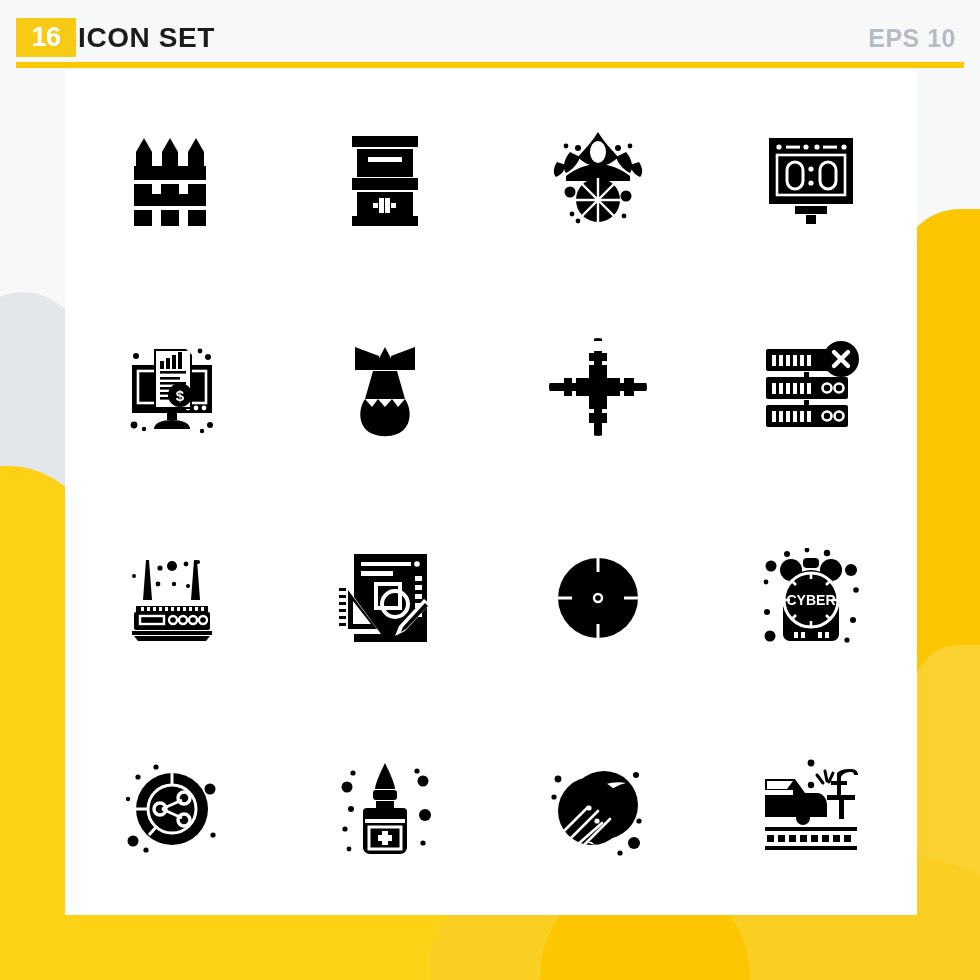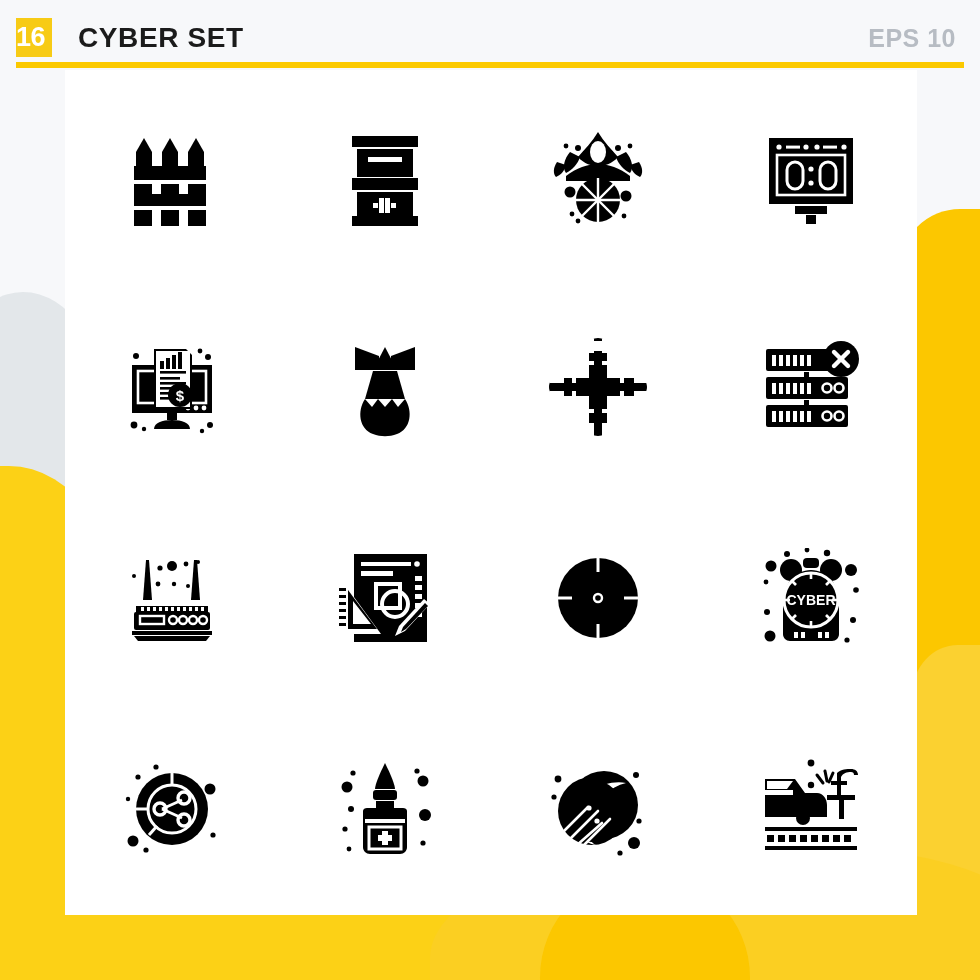--- a/index.html
+++ b/index.html
@@ -88,27 +88,28 @@
     left: 0;
     top: 0;
     width: 980px;
     height: 70px;
     z-index: 6;
   }
   .badge-count {
     position: absolute;
     left: 16px;
     top: 18px;
-    width: 36px;
+    width: 60px;
     height: 39px;
     background: #f7cb15;
     color: #ffffff;
     font-size: 27px;
     font-weight: bold;
     line-height: 39px;
+    text-align: center;
     letter-spacing: -0.5px;
   }
   .header-title {
     position: absolute;
     left: 78px;
     top: 22px;
     font-size: 28px;
     font-weight: bold;
     color: #1b1b1b;
     letter-spacing: 0.6px;
@@ -172,21 +173,21 @@
   <div class="blob blob-gray-left"></div>
   <div class="blob blob-yellow-left"></div>
   <div class="blob blob-gold-right"></div>
   <div class="blob blob-gold-right-lower"></div>
   <div class="blob blob-yellow-bottom"></div>
   <div class="blob blob-yellow-bottom-2"></div>
   <div class="blob blob-gold-bottom-dark"></div>
 
   <div class="header">
     <div class="badge-count">16</div>
-    <div class="header-title">CYBER SET</div>
+    <div class="header-title">ICON SET</div>
     <div class="header-eps">EPS 10</div>
     <div class="header-rule"></div>
   </div>
 
   <div class="card">
     <div class="grid">
 
       <div class="cell">
         <svg width="100" height="100" viewBox="0 0 100 100">
           <g class="ico">

